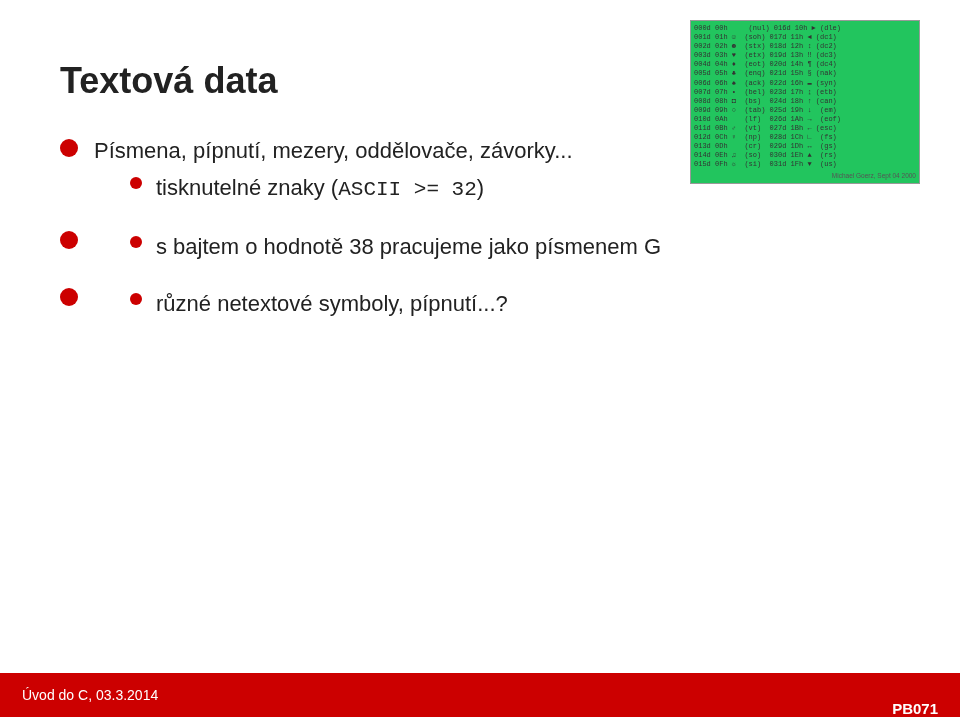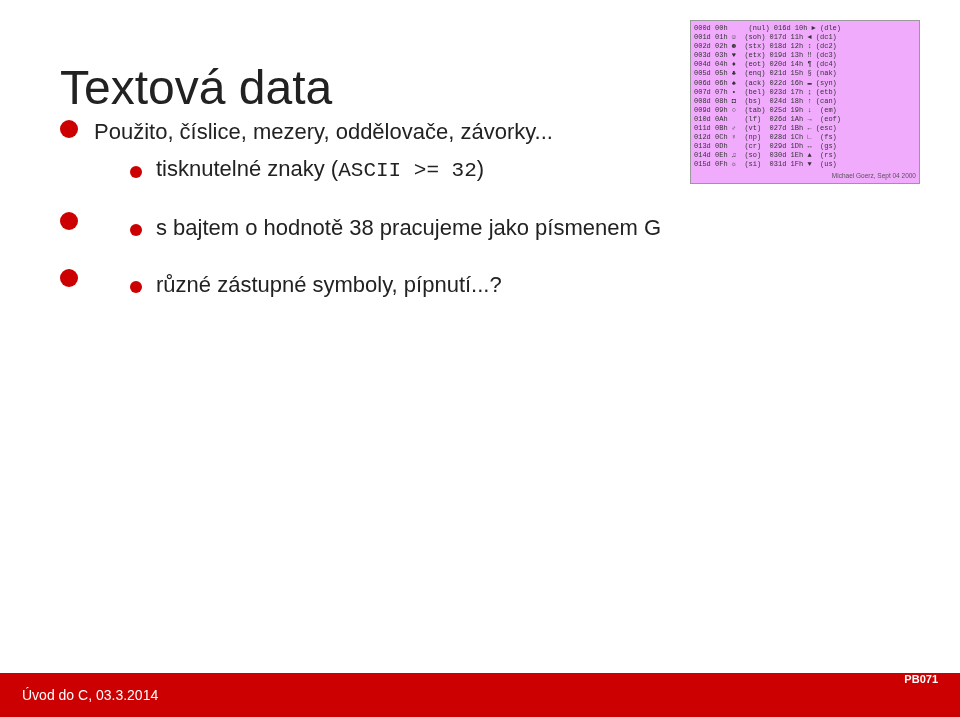--- a/index.html
+++ b/index.html
@@ -15,23 +15,24 @@
 
     .slide {
       width: 960px;
       height: 717px;
       background: #ffffff;
       position: relative;
       padding: 50px 60px 80px 60px;
     }
 
     .title {
-      font-size: 48px;
-      font-weight: normal;
+      font-size: 36px;
+      font-weight: bold;
       color: #222;
+      margin-bottom: 32px;
       margin-top: 10px;
     }
 
     .content {
       font-size: 22px;
       color: #222;
       line-height: 1.5;
     }
 
     .bullet-l1 {
@@ -45,21 +46,21 @@
       height: 18px;
       background: #cc0000;
       border-radius: 50%;
       margin-top: 5px;
       margin-right: 16px;
       flex-shrink: 0;
     }
 
     .bullet-l2 {
       display: flex;
-      align-items: center;
+      align-items: flex-start;
       margin-bottom: 6px;
       margin-left: 36px;
     }
 
     .bullet-l2 .dot {
       width: 12px;
       height: 12px;
       background: #cc0000;
       border-radius: 50%;
       margin-top: 6px;
@@ -71,21 +72,21 @@
       font-family: 'Courier New', Courier, monospace;
       font-size: 21px;
     }
 
     .ascii-table {
       position: absolute;
       top: 20px;
       right: 40px;
       width: 230px;
       border: 1px solid #999;
-      background: #f0abfc;
+      background: #22c55e;
       font-size: 7.5px;
       font-family: 'Courier New', Courier, monospace;
       line-height: 1.25;
       padding: 3px;
       color: #222;
     }
 
     .ascii-table-content {
       font-size: 7px;
       font-family: 'Courier New', Courier, monospace;
@@ -120,26 +121,26 @@
       padding: 0 22px;
       height: 100%;
       display: flex;
       align-items: center;
       flex: 1;
     }
 
     .footer-right {
       background: #cc0000;
       color: #fff;
-      font-size: 11px;
+      font-size: 15px;
       font-weight: bold;
       padding: 0 22px;
       height: 100%;
       display: flex;
-      align-items: flex-start;
+      align-items: flex-end;
     }
 
     .bullet-text {
       flex: 1;
     }
 
     .sub-bullets {
       margin-top: 4px;
     }
   </style>
@@ -169,21 +170,21 @@
   </div>
 
   <h1 class="title">Textová data</h1>
 
   <div class="content">
 
 
     <div class="bullet-l1">
       <div class="dot"></div>
       <div class="bullet-text">
-        <span>Použito, číslice, mezery, oddělovače, závorky...</span>
+        <span>Písmena, pípnutí, mezery, oddělovače, závorky...</span>
         <div class="sub-bullets">
           <div class="bullet-l2">
             <div class="dot"></div>
             <div>
               tisknutelné znaky (<span class="code-inline">ASCII &gt;= 32</span>)
             </div>
           </div>
         </div>
       </div>
     </div>
@@ -199,21 +200,21 @@
         </div>
       </div>
     </div>
 
     <div class="bullet-l1">
       <div class="dot"></div>
       <div class="bullet-text">
         <div class="sub-bullets">
           <div class="bullet-l2">
             <div class="dot"></div>
-            <div>různé zástupné symboly, pípnutí...?</div>
+            <div>různé netextové symboly, pípnutí...?</div>
           </div>
         </div>
       </div>
     </div>
 
   </div>
 
   <div class="footer">
     <div class="footer-left">
       <span>Úvod do C, 03.3.2014</span>

